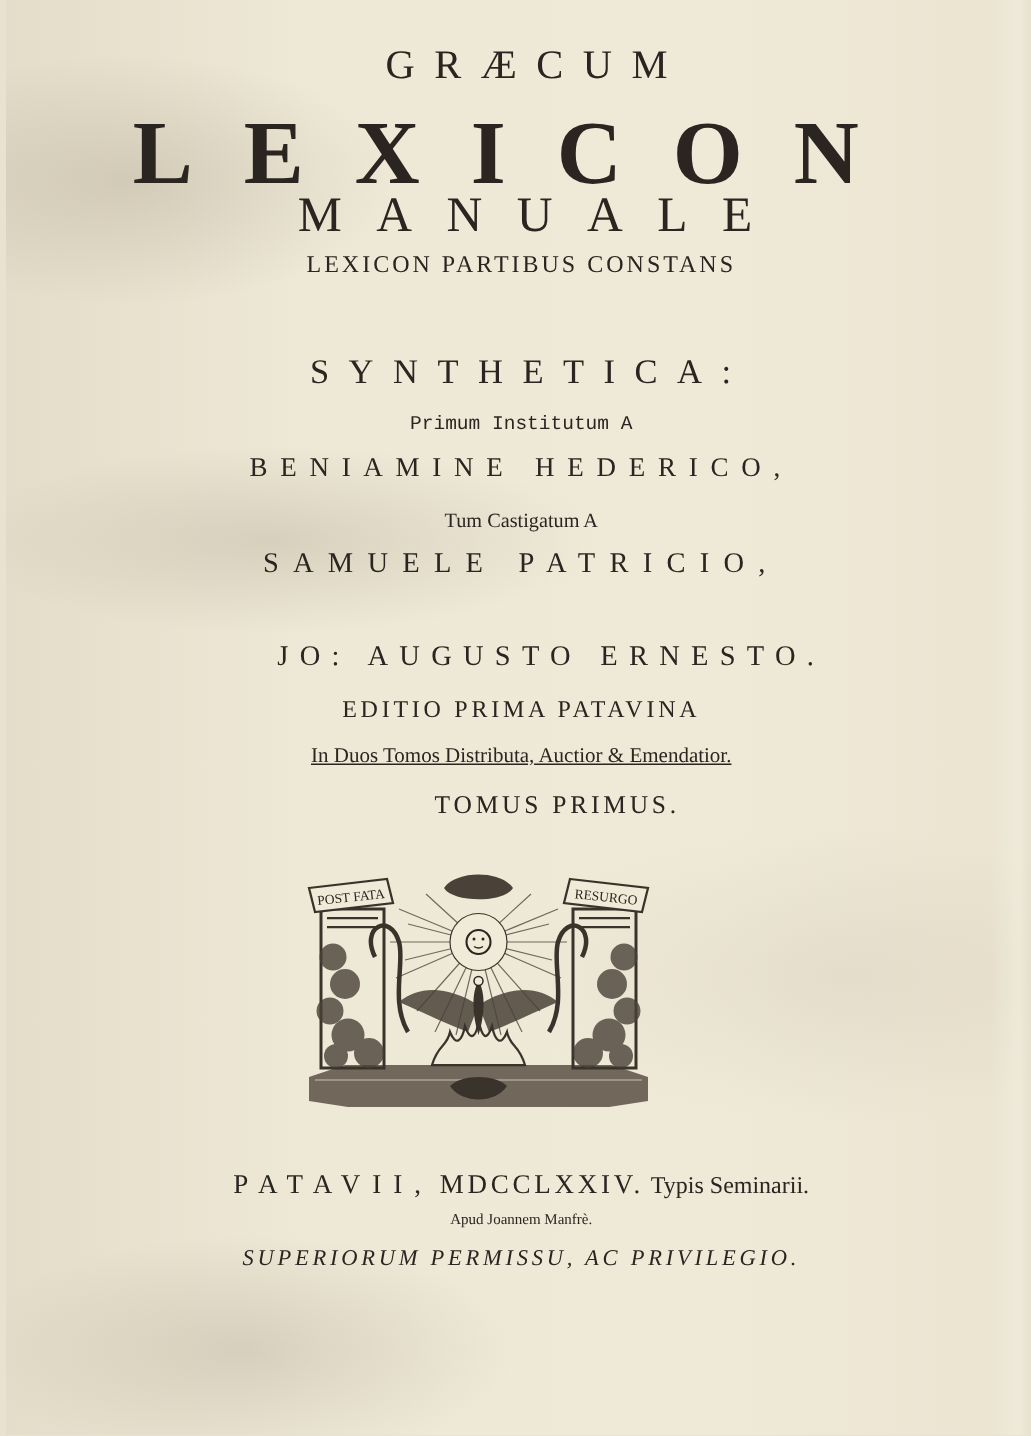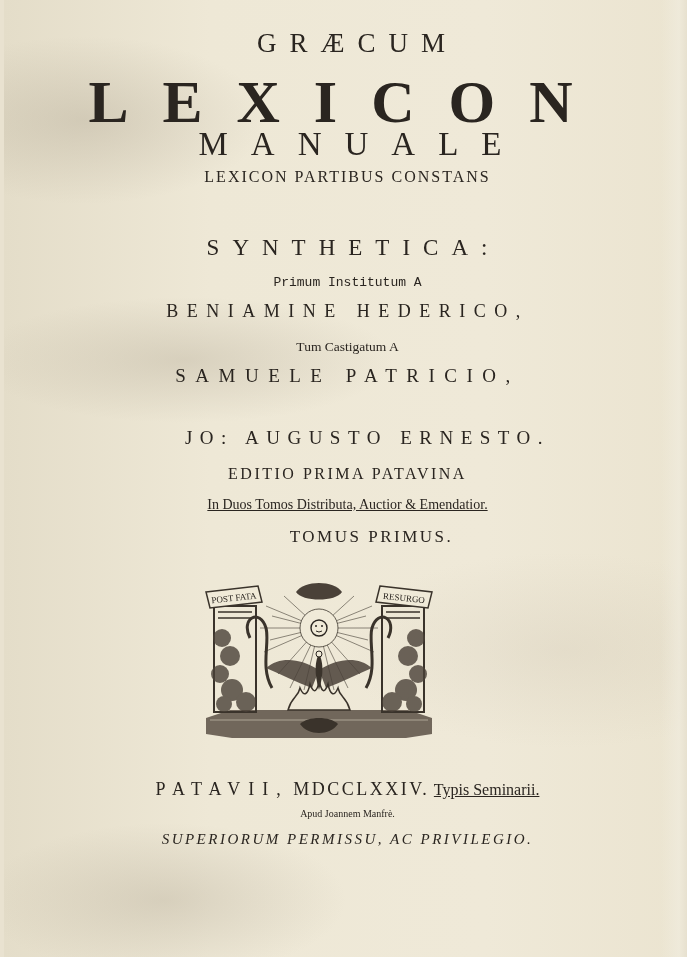--- a/index.html
+++ b/index.html
@@ -52,21 +52,21 @@
     .l-tum       { top: 340px; font-size: 13.5px; }
     .l-samuele   { top: 366px; font-size: 19px; letter-spacing: 9.5px; }
     .l-demum     { top: 403px; font-size: 13.5px; }
     .l-jo        { top: 428px; font-size: 19px; letter-spacing: 7.5px; margin-left: 20px; }
     .l-editio    { top: 466px; font-size: 16px; letter-spacing: 2.5px; }
     .l-induos    { top: 498px; font-size: 14px; text-decoration: underline; }
     .l-tomus     { top: 528px; font-size: 17px; letter-spacing: 2.5px; padding-left: 24px; }
     .l-patavii   { top: 780px; font-size: 18px; }
     .l-patavii .spread { letter-spacing: 8px; }
     .l-patavii .year { letter-spacing: 2.5px; margin-top: 39px; }
-    .l-patavii .typis { font-size: 16px; letter-spacing: 0; text-decoration: underline; }
+    .l-patavii .typis { font-size: 16px; letter-spacing: 0; }
     .l-apud      { top: 809px; font-size: 10px; }
     .l-super     { top: 832px; font-size: 15px; font-style: italic; letter-spacing: 2.5px; }
     .vignette {
       position: absolute;
       left: 196px; top: 578px;
       width: 238px; height: 172px;
     }
   </style>
 </head>
 <body>

